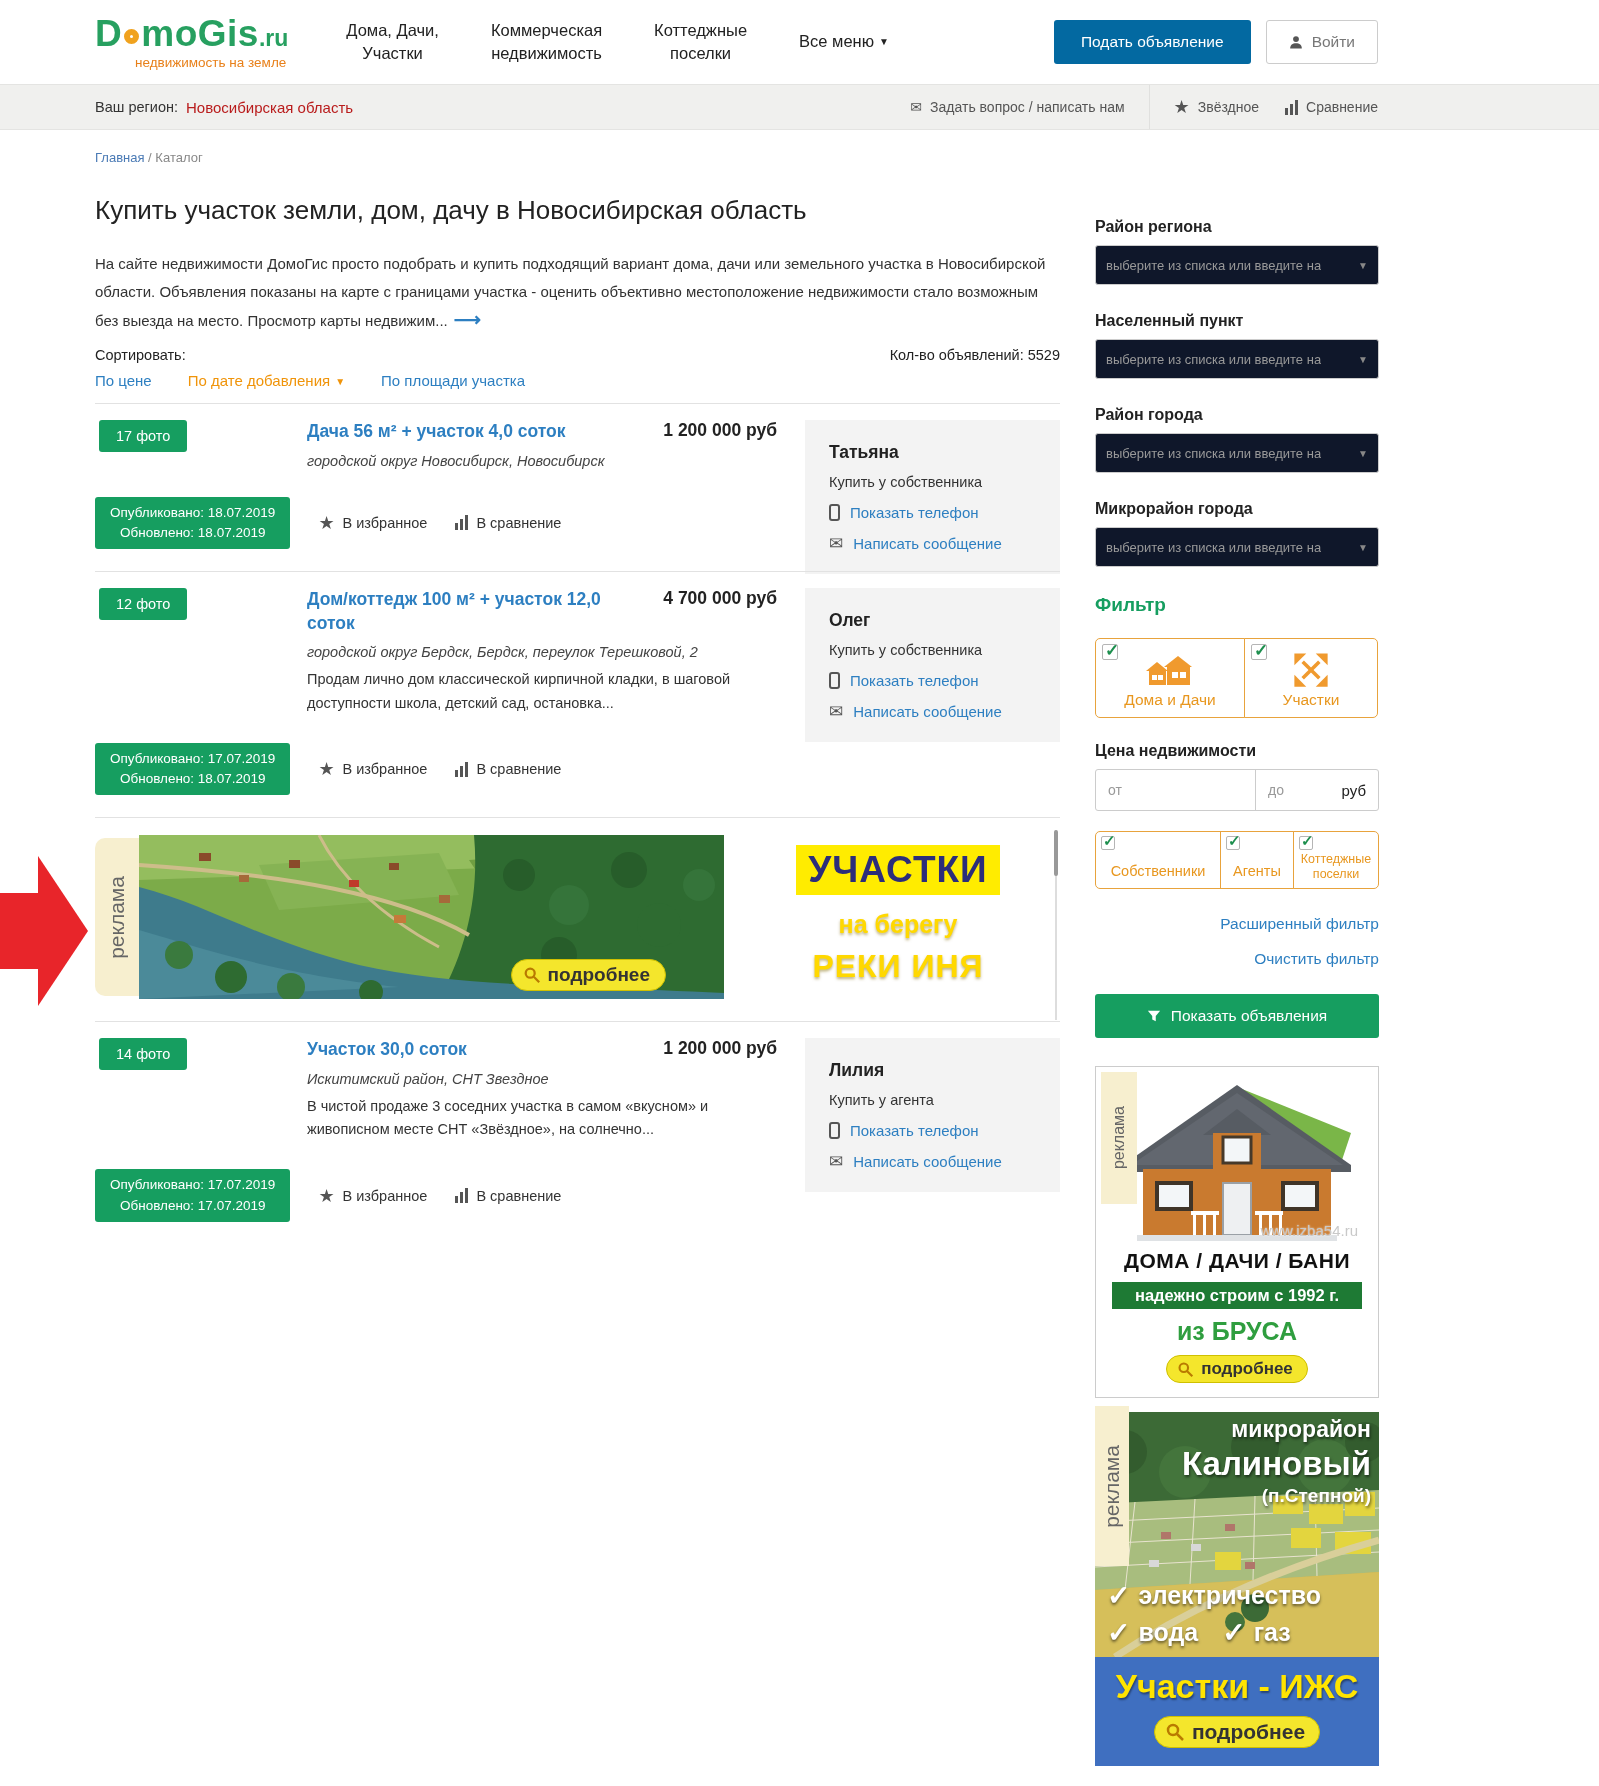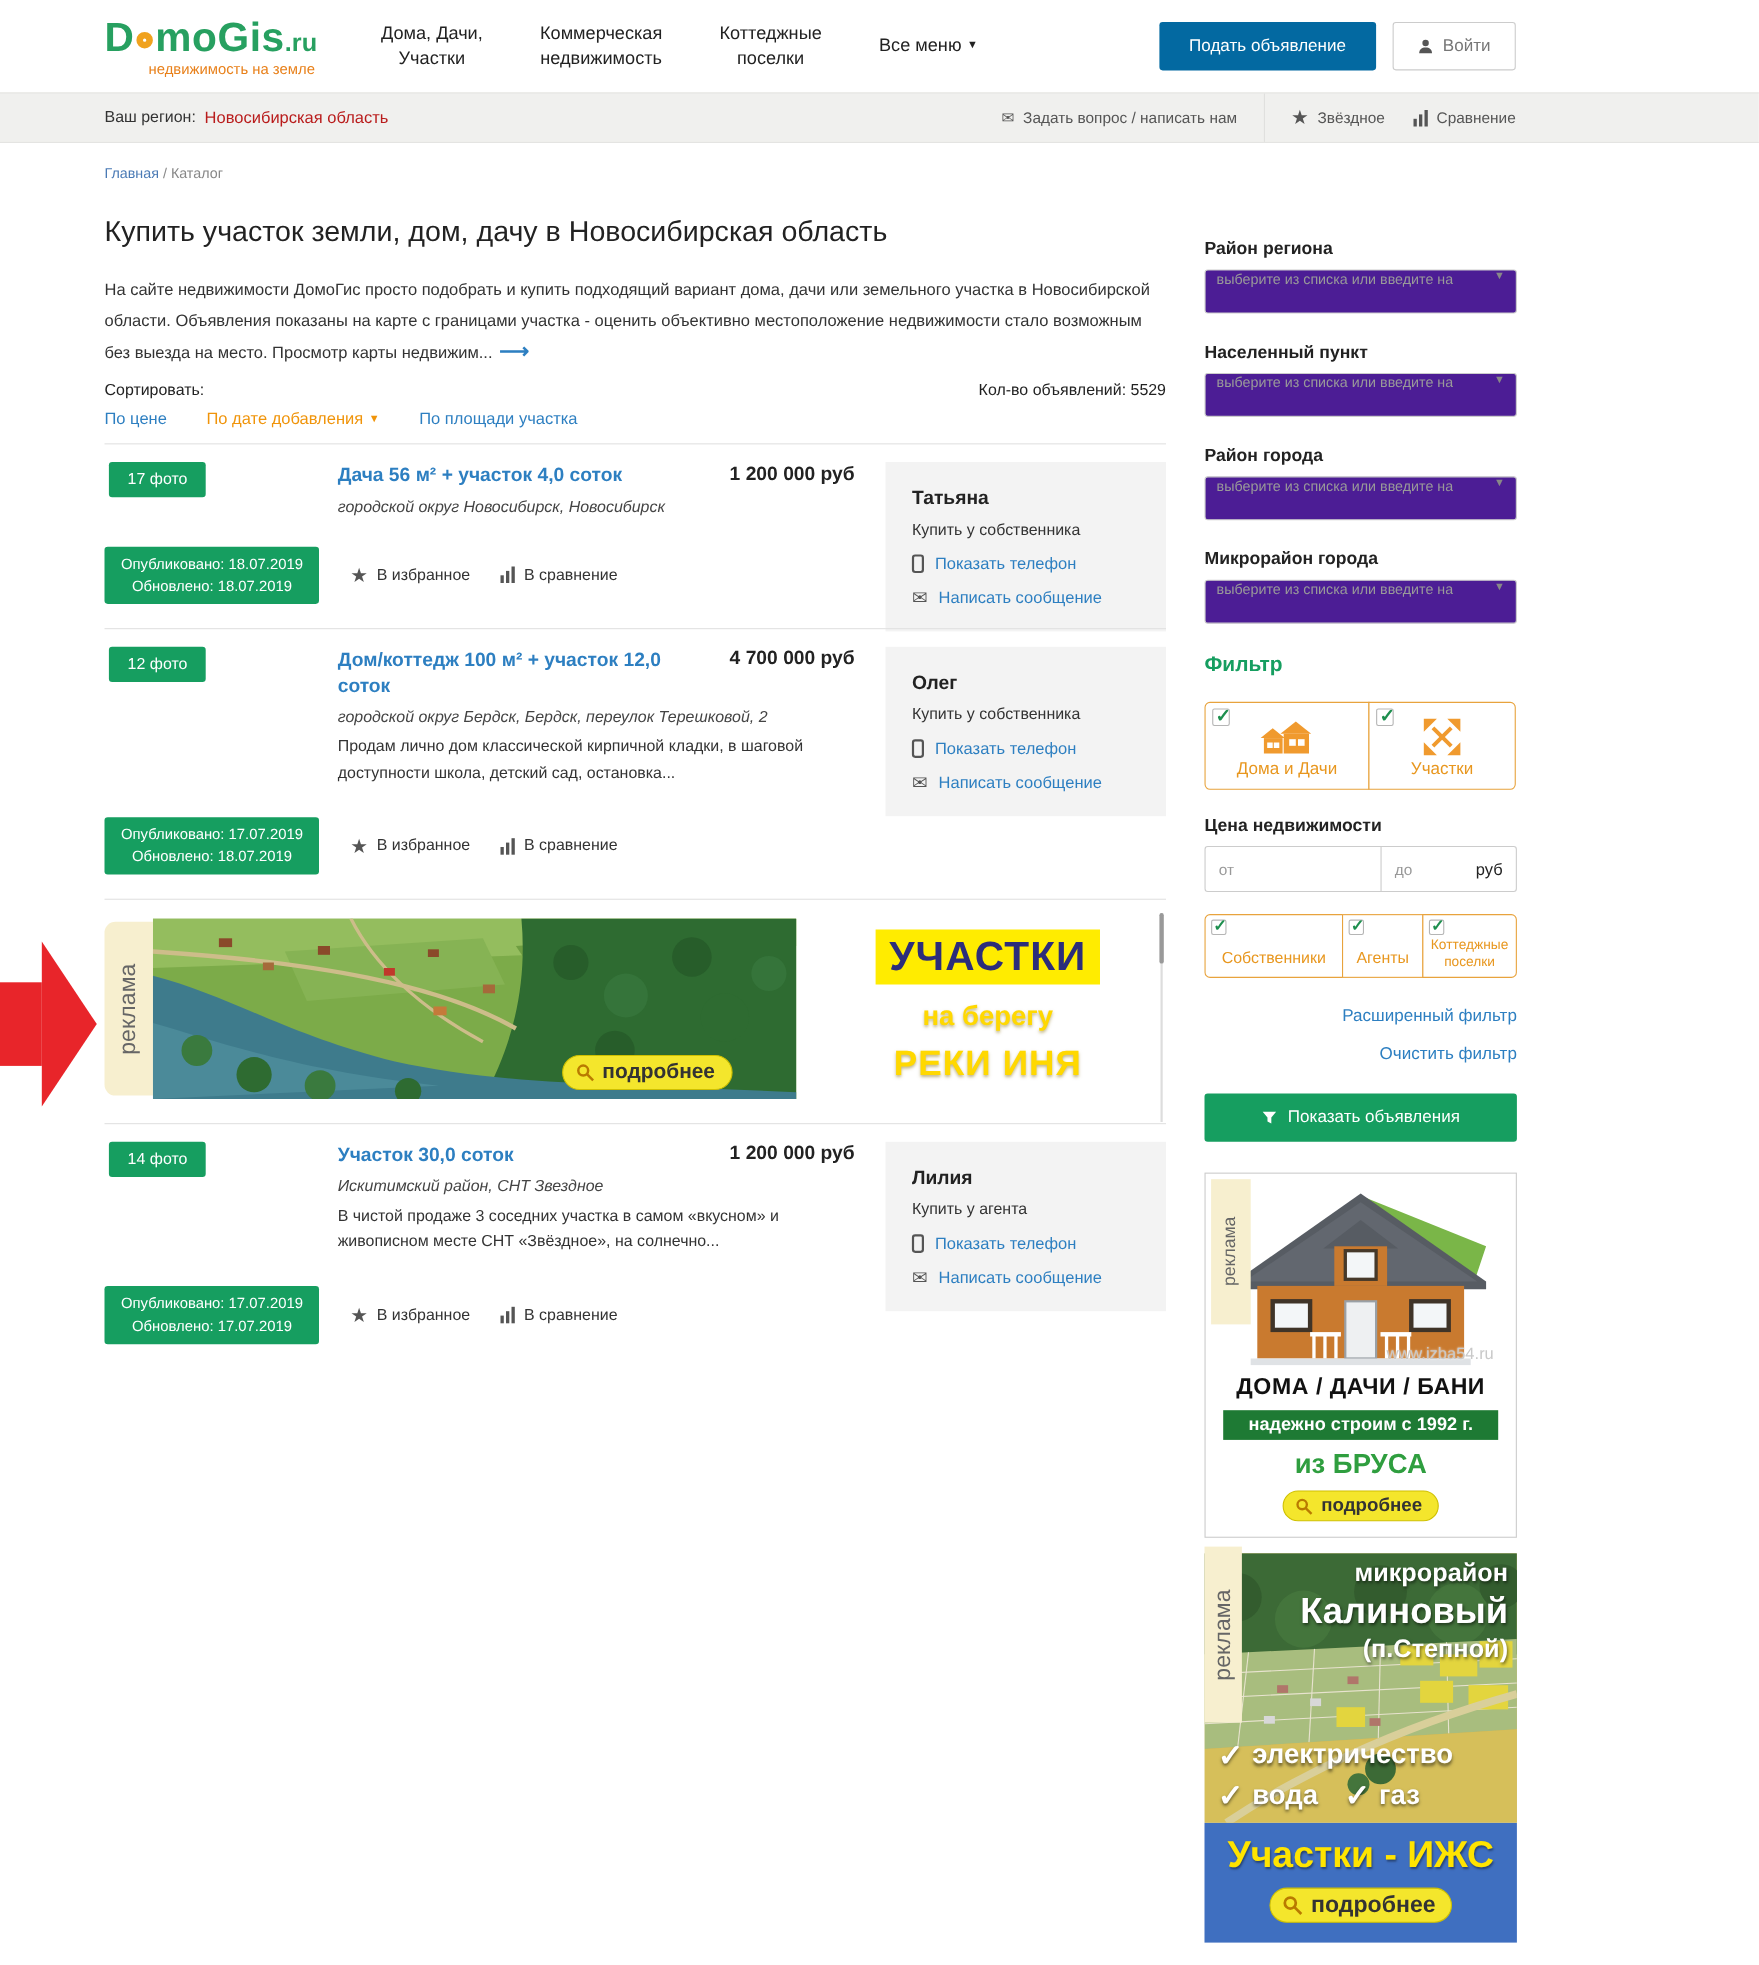--- a/index.html
+++ b/index.html
@@ -85,21 +85,21 @@
   .ad-t1 { display: inline-block; background: #ffec00; color: #2c2d7a; font-weight: bold; font-size: 37px; padding: 4px 12px; letter-spacing: 1px; }
   .ad-t2 { margin-top: 15px; color: #ffd800; font-size: 25px; font-weight: bold; text-shadow: 0 2px 3px rgba(130,105,0,.5); }
   .ad-t3 { margin-top: 9px; color: #ffd800; font-size: 32px; font-weight: bold; letter-spacing: 1px; text-shadow: 0 2px 3px rgba(130,105,0,.5); }
   .ad-scroll { position: absolute; right: 0; top: 12px; height: 190px; width: 8px; }
   .ad-scroll .track { position: absolute; right: 3px; top: 0; bottom: 0; width: 2px; background: #ddd; }
   .ad-scroll .thumb { position: absolute; right: 2px; top: 0; width: 4px; height: 46px; background: #999; border-radius: 2px; cursor: pointer; }
 
   
   .sidebar { position: absolute; left: 1095px; top: 218px; width: 284px; }
   .sb-label { font-size: 16px; font-weight: bold; color: #222; margin-bottom: 9px; }
-  .sb-select { height: 40px; border: 1px solid #ccc; border-radius: 3px; background: #4c1d95; display: flex; 
+  .sb-select { height: 40px; border: 1px solid #ccc; border-radius: 3px; background: #0f172a; display: flex; align-items: center;
                justify-content: space-between; padding: 0 10px; font-size: 13px; color: #999; margin-bottom: 27px; cursor: pointer; }
   .sb-select .ph { white-space: nowrap; overflow: hidden; max-width: 238px; }
   .sel-caret { color: #888; font-size: 10px; }
   .filter-title { color: #169e60; font-size: 19px; font-weight: bold; margin-top: 10px; }
   .cat-row { display: flex; margin-top: 22px; }
   .cat-box { border: 1px solid #e8a33d; height: 80px; position: relative; text-align: center; padding-top: 12px; cursor: pointer; background:#fff; }
   .cat-box.first { width: 150px; border-radius: 5px 0 0 5px; }
   .cat-box.second { width: 134px; border-radius: 0 5px 5px 0; margin-left: -1px; }
   .cat-label { position: absolute; bottom: 8px; left: 0; right: 0; color: #e8971f; font-size: 15.5px; }
   .chk { position: absolute; top: 5px; left: 6px; width: 16px; height: 16px; background: #fff; border: 1px solid #b5b5b5; border-radius: 2px; cursor: pointer; }
@@ -140,21 +140,21 @@
   .pill { display: inline-flex; align-items: center; gap: 7px; background: #f4e62c; border: 1px solid #cfc000; border-radius: 17px;
           padding: 3px 14px 3px 10px; font-size: 17px; font-weight: bold; color: #333; margin-top: 9px; cursor: pointer; }
   .sb-ad2 { margin-top: 14px; position: relative; width: 284px; cursor: pointer; }
   .ad2-photo { position: relative; width: 284px; height: 245px; }
   .ad2-photo svg { display: block; width: 100%; height: 100%; }
   .ad2-vlabel { position: absolute; top: -6px; left: 0; width: 34px; height: 160px; background: #f7efcf;
                 display: flex; align-items: center; justify-content: center; z-index: 2; }
   .ad2-titles { position: absolute; top: 4px; right: 8px; text-align: right; color: #fff; text-shadow: 1px 2px 3px rgba(0,0,0,.55); z-index: 1; }
   .ad2-m1 { font-size: 23px; font-weight: bold; }
   .ad2-m2 { font-size: 33px; font-weight: bold; margin-top: 2px; }
-  .ad2-m3 { font-size: 23px; font-weight: bold; margin-top: 2px; }
+  .ad2-m3 { font-size: 19px; font-weight: bold; margin-top: 2px; }
   .ad2-features { position: absolute; left: 12px; bottom: 8px; color: #fff; font-weight: bold; text-shadow: 0 2px 3px rgba(0,0,0,.55); }
   .feat-line { font-size: 25px; margin-top: 4px; display: flex; align-items: center; gap: 8px; }
   .feat-check { font-size: 28px; font-weight: bold; }
   .feat-group { display: inline-flex; align-items: center; gap: 8px; margin-right: 16px; }
   .ad2-band { background: #3f6fc0; text-align: center; padding: 10px 0 18px; }
   .ad2-bottom { color: #ffe400; font-size: 34px; font-weight: bold; text-shadow: 1px 2px 2px rgba(0,0,0,.4); }
   .ad2-band .pill { font-size: 21px; margin-top: 10px; }
 
   
   .red-arrow { position: absolute; left: 0; top: 856px; width: 88px; height: 150px; z-index: 5; }

